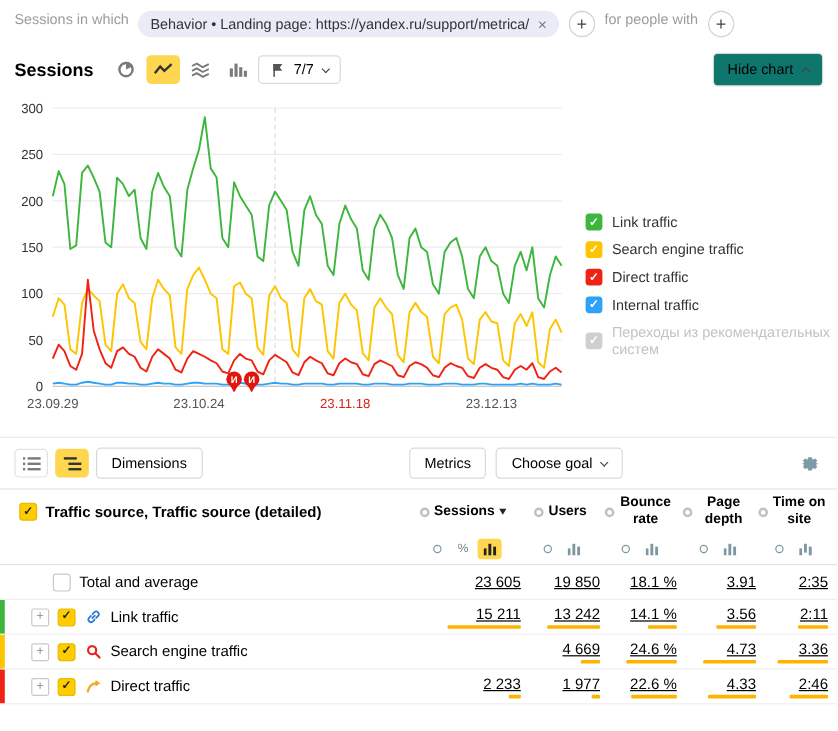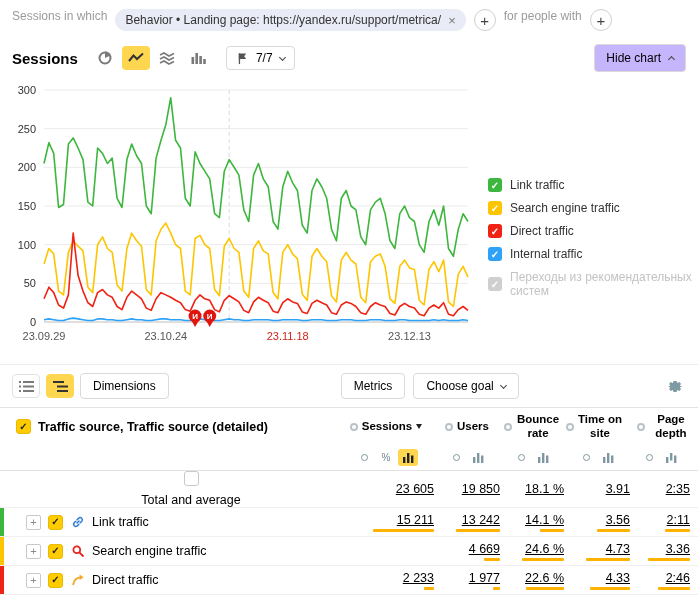--- a/index.html
+++ b/index.html
@@ -18,26 +18,26 @@
   .plus-btn { width:22px; height:22px; border:1px solid #d0d0d0; border-radius:50%; background:#fff;
     display:flex; align-items:center; justify-content:center; color:#444; font-size:15px; line-height:1; flex:none; }
 
   
   .chart-toolbar { display:flex; align-items:center; gap:3px; padding:8px 12px 6px; }
   .ct-title { font-size:15px; font-weight:700; margin-right:10px; }
   .icon-btn { width:28px; height:24px; border:none; background:transparent; border-radius:4px;
     display:flex; align-items:center; justify-content:center; padding:0; }
   .icon-btn.sel { background:#ffd64f; }
   .dd-btn { display:flex; align-items:center; gap:7px; border:1px solid #d9d9d9; border-radius:4px;
-    background:#fff; padding:4px 9px; font-size:12px; margin-left:11px; }
+    background:#fff; padding:4px 9px; font-size:12px; margin-left:0; }
   .chev { width:5px; height:5px; border-right:1.5px solid #444; border-bottom:1.5px solid #444;
     transform:rotate(45deg); margin-top:-2px; flex:none; }
   .chev.up { transform:rotate(-135deg); margin-top:3px; }
   .hide-btn { margin-left:auto; display:flex; align-items:center; gap:8px; border:1px solid #d9d9d9;
-    border-radius:4px; background:#c4b5fd; padding:6px 11px; font-size:12px; }
+    border-radius:4px; background:#0f766e; padding:6px 11px; font-size:12px; }
 
   
   .chart-wrap { position:relative; padding-left:8px; }
   .legend { position:absolute; left:488px; top:100px; display:flex; flex-direction:column; gap:9px; font-size:12px; color:#333; }
   .legend-item { display:flex; align-items:center; gap:8px; cursor:pointer; }
   .lg-check { width:14px; height:14px; border-radius:3px; display:flex; align-items:center; justify-content:center;
     color:#fff; font-size:10px; font-weight:700; flex:none; }
   .legend-item.dim .lbl { color:#c3c3c3; }
 
   
@@ -50,21 +50,21 @@
   .mid-group { margin-left:120px; display:flex; gap:8px;padding-left:46px; }
   .gear-btn { margin-left:auto; border:none; background:transparent; padding:2px; }
 
   
   .report-table { font-size:12.5px; }
   .t-row { display:flex; align-items:center; position:relative; min-height:29px; border-bottom:1px solid #efefef; }
   .t-head { border-top:1px solid #e3e3e3; min-height:38px; border-bottom:none; }
   .t-icons { min-height:26px; border-bottom:1px solid #e3e3e3; }
   .c-label { flex:1; display:flex; align-items:center; gap:7px; padding-left:16px; min-width:0; }
   .c-label.indent-row { padding-left:26px; }
-  .c-label.indent-total { padding-left:44px;flex-direction:column; }
+  .c-label.indent-total { padding-left:44px; }
   .group-title { font-weight:700; }
   .c { display:flex; flex-direction:column; align-items:flex-end; justify-content:center; }
   .c.sess { width:96px; } .c.users { width:66px; } .c.bounce { width:64px; } .c.depth { width:66px; } .c.time { width:68px; padding-right:8px; }
   .hdr { flex-direction:row !important; align-items:center; justify-content:center; gap:4px;
     font-weight:700; font-size:11.5px; text-align:center; line-height:1.15; }
   .hdr .wrapcap { max-width:44px; }
   .donut { width:8px; height:8px; border:2px solid #b9c2c7; border-radius:50%; flex:none; }
   .sort-tri { width:0; height:0; border-left:3.5px solid transparent; border-right:3.5px solid transparent; border-top:5px solid #222; flex:none; }
   .mv { display:flex; gap:2px; align-items:center; justify-content:center; flex-direction:row !important; width:100%; }
   .mvb { width:20px; height:17px; border:none; background:transparent; border-radius:3px; color:#6f8691;
@@ -296,27 +296,27 @@
       <span class="sort-tri"></span>
     </div>
     <div class="c users hdr">
       <span class="donut"></span>
       <span>Users</span>
     </div>
     <div class="c bounce hdr">
       <span class="donut"></span>
       <span class="wrapcap">Bounce rate</span>
     </div>
+    <div class="c depth hdr">
+      <span class="donut"></span>
+      <span class="wrapcap">Page depth</span>
+    </div>
     <div class="c time hdr">
       <span class="donut"></span>
       <span class="wrapcap">Time on site</span>
-    </div>
-    <div class="c depth hdr">
-      <span class="donut"></span>
-      <span class="wrapcap">Page depth</span>
     </div>
   </div>
 
   <div class="t-row t-icons">
     <div class="c-label"></div>
     <div class="c sess">
         <div class="mv">
       <button class="mvb">
             <span class="mini-donut"></span>
           </button>

